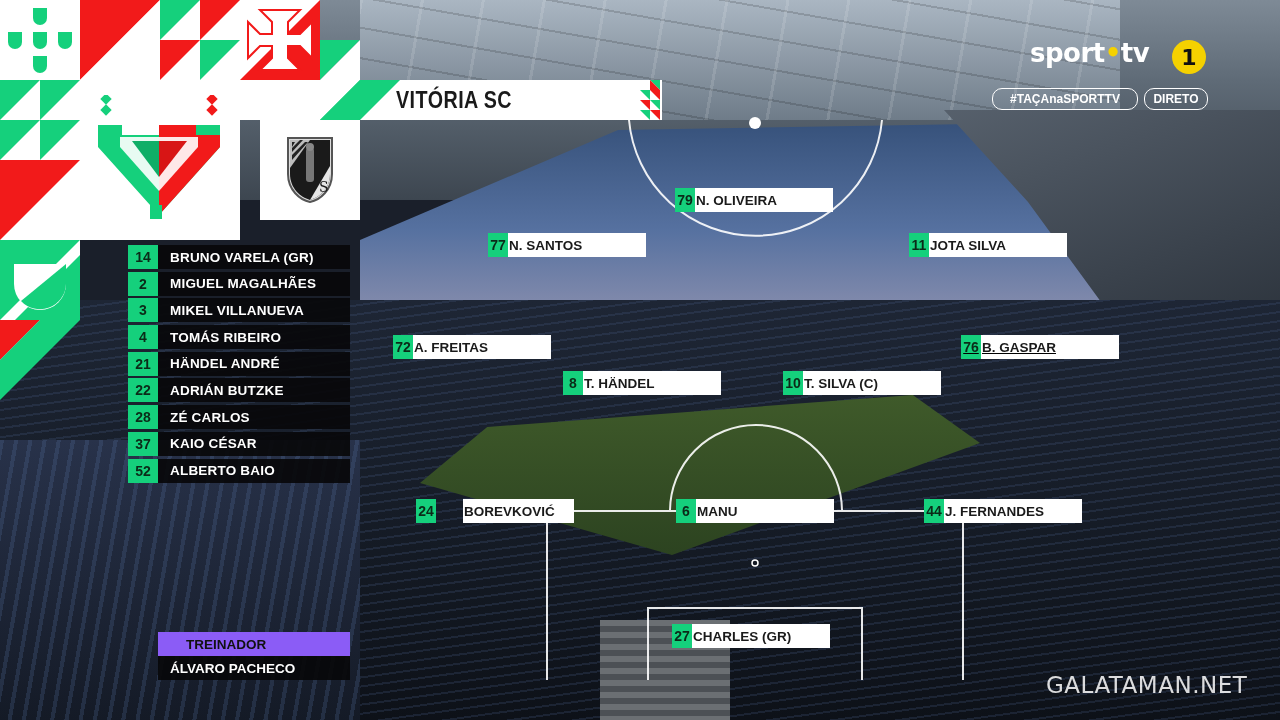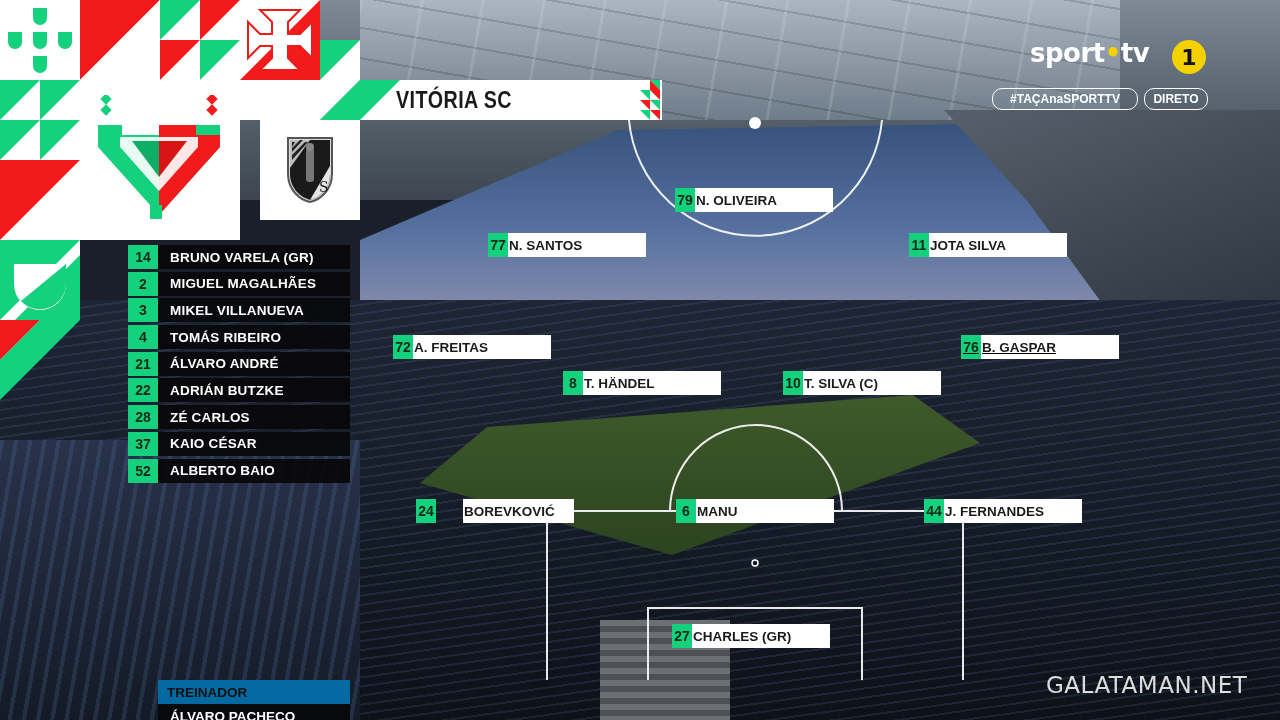--- a/index.html
+++ b/index.html
@@ -99,23 +99,23 @@
   .sub-name {
     flex: 1; background: rgba(8,8,10,0.92); color: #ffffff;
     font-family: "Liberation Sans", sans-serif; font-weight: bold; font-size: 13.5px;
     display: flex; align-items: center; padding-left: 12px; letter-spacing: 0.2px;
     white-space: nowrap;
   }
 
   
   .coach { position: absolute; left: 158px; top: 632px; width: 192px; }
   .coach-label {
-    height: 24px; background: #0369a1; color: #111;
+    height: 24px; background: #8b5cf6; color: #111;
     font-family: "Liberation Sans", sans-serif; font-weight: bold; font-size: 13.5px;
-    display: flex; align-items: center; padding-left: 9px; margin-top: 48px;
+    display: flex; align-items: center; padding-left: 28px;
   }
   .coach-name {
     height: 24px; background: rgba(8,8,10,0.92); color: #fff;
     font-family: "Liberation Sans", sans-serif; font-weight: bold; font-size: 13.5px;
     display: flex; align-items: center; padding-left: 12px;
   }
 
   
   .pitch-lines { position: absolute; left: 0; top: 0; width: 1280px; height: 720px; pointer-events: none; }
 
@@ -365,21 +365,21 @@
   <div class="sub-row">
     <div class="sub-num">3</div>
     <div class="sub-name">MIKEL VILLANUEVA</div>
   </div>
   <div class="sub-row">
     <div class="sub-num">4</div>
     <div class="sub-name">TOMÁS RIBEIRO</div>
   </div>
   <div class="sub-row">
     <div class="sub-num">21</div>
-    <div class="sub-name">ÁLVARO ANDRÉ</div>
+    <div class="sub-name">HÄNDEL ANDRÉ</div>
   </div>
   <div class="sub-row">
     <div class="sub-num">22</div>
     <div class="sub-name">ADRIÁN BUTZKE</div>
   </div>
   <div class="sub-row">
     <div class="sub-num">28</div>
     <div class="sub-name">ZÉ CARLOS</div>
   </div>
   <div class="sub-row">

